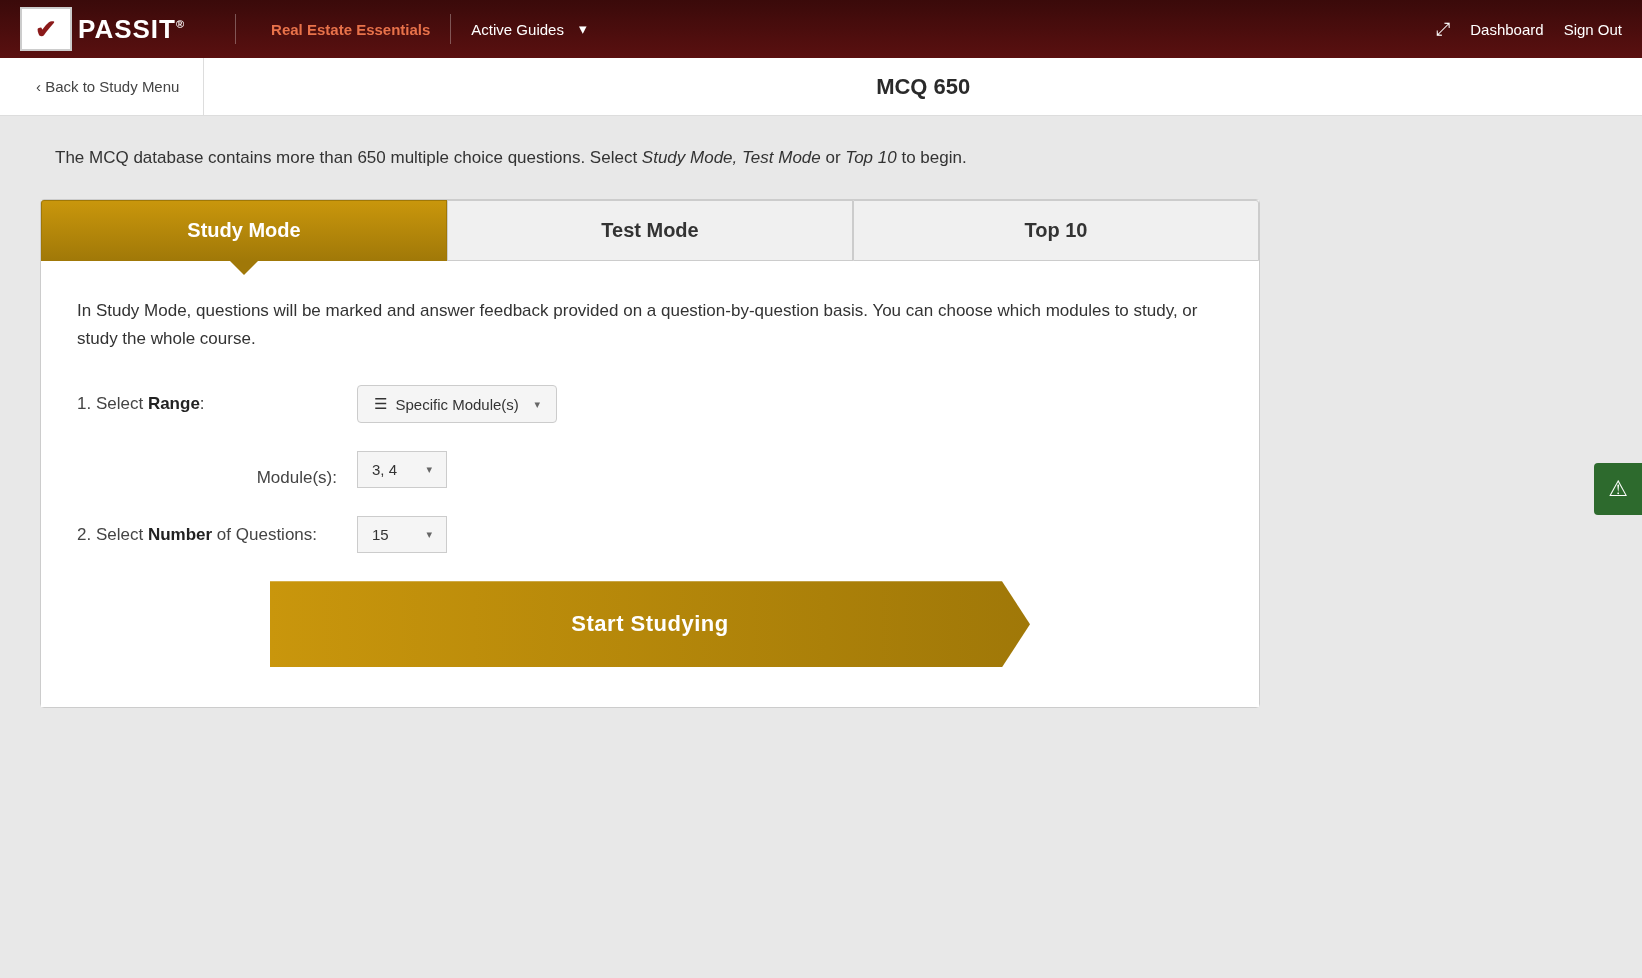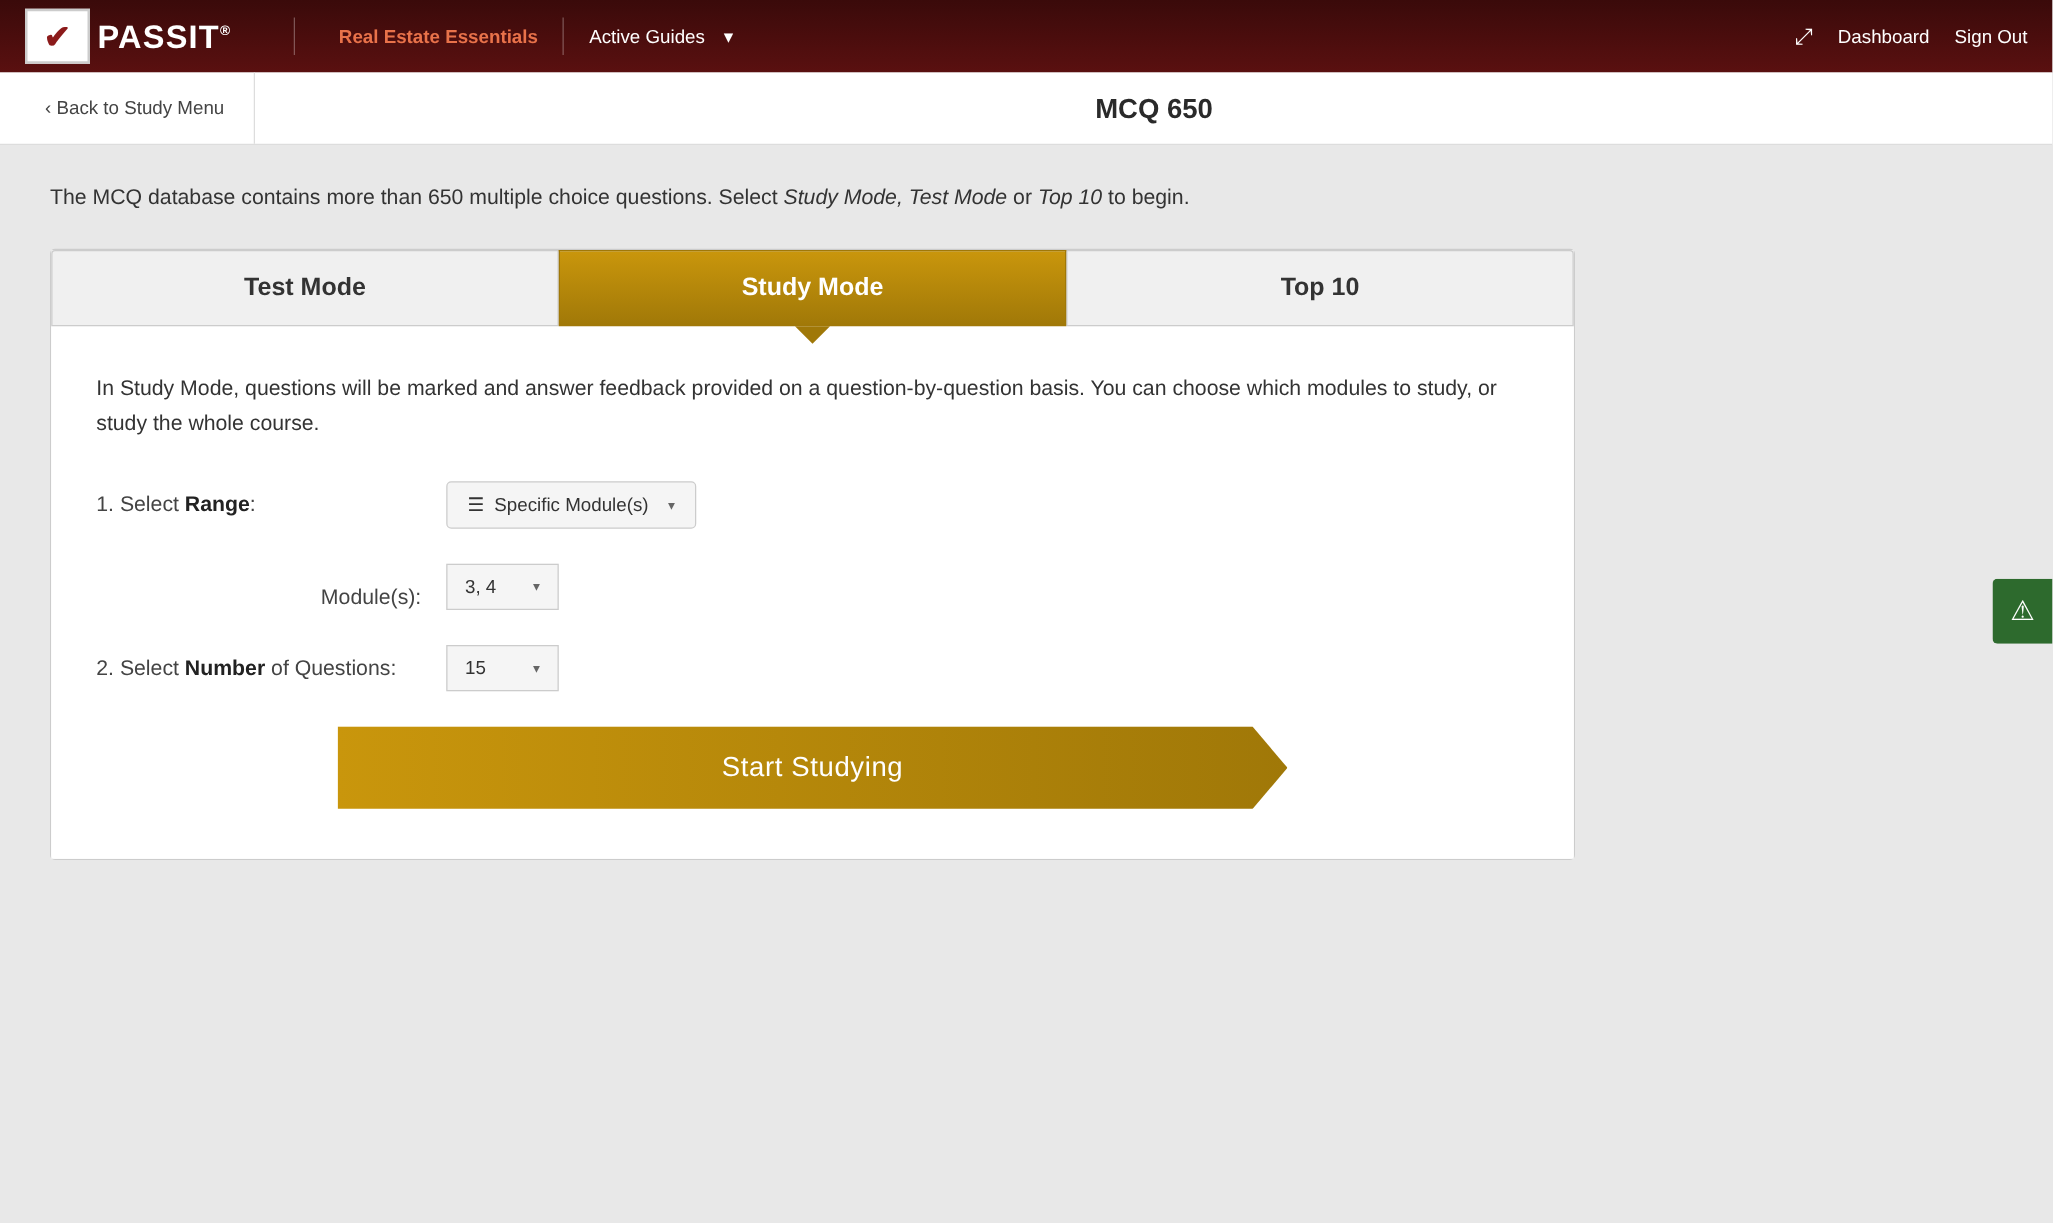--- a/index.html
+++ b/index.html
@@ -140,20 +140,21 @@
     .main-content {
       padding: 28px 40px;
       max-width: 1300px;
     }
     .description-text {
       font-size: 17px;
       color: #333;
       line-height: 1.6;
       margin-bottom: 28px;
       font-family: Arial, sans-serif;
+      margin-left: 15px;
     }
     .description-text em {
       font-style: italic;
     }
 
     
     .tabs-container {
       background: #fff;
       border: 1px solid #ccc;
       border-radius: 4px;
@@ -288,23 +289,23 @@
     .start-btn-wrapper {
       display: flex;
       justify-content: center;
       margin-top: 20px;
       padding: 0 20px;
     }
     .start-btn {
       background: linear-gradient(to right, #c9960c, #a07808);
       color: #fff;
       font-size: 22px;
-      font-weight: normal;
-      font-family: Arial, sans-serif;
-      padding: 20px 0;
+      font-weight: bold;
+      font-family: Arial, sans-serif;
+      padding: 30px 0;
       width: 760px;
       border: none;
       cursor: pointer;
       position: relative;
       clip-path: polygon(0 0, calc(100% - 28px) 0, 100% 50%, calc(100% - 28px) 100%, 0 100%);
       text-align: center;
       letter-spacing: 0.5px;
     }
 
     
@@ -358,25 +359,25 @@
 </div>
 
 <div class="main-content">
   <p class="description-text">
     The MCQ database contains more than 650 multiple choice questions. Select <em>Study Mode, Test Mode</em> or <em>Top 10</em> to begin.
   </p>
 
   <div class="tabs-container">
 
     <div class="tabs-header">
+      <div class="tab active">
+        <span>Study Mode</span>
+      </div>
       <div class="tab">
         <span>Test Mode</span>
-      </div>
-      <div class="tab active">
-        <span>Study Mode</span>
       </div>
       <div class="tab">
         <span>Top 10</span>
       </div>
     </div>
 
     <div class="tab-content">
       <p class="tab-description">In Study Mode, questions will be marked and answer feedback provided on a question-by-question basis. You can choose which modules to study, or study the whole course.</p>
 
       <div class="form-row">

